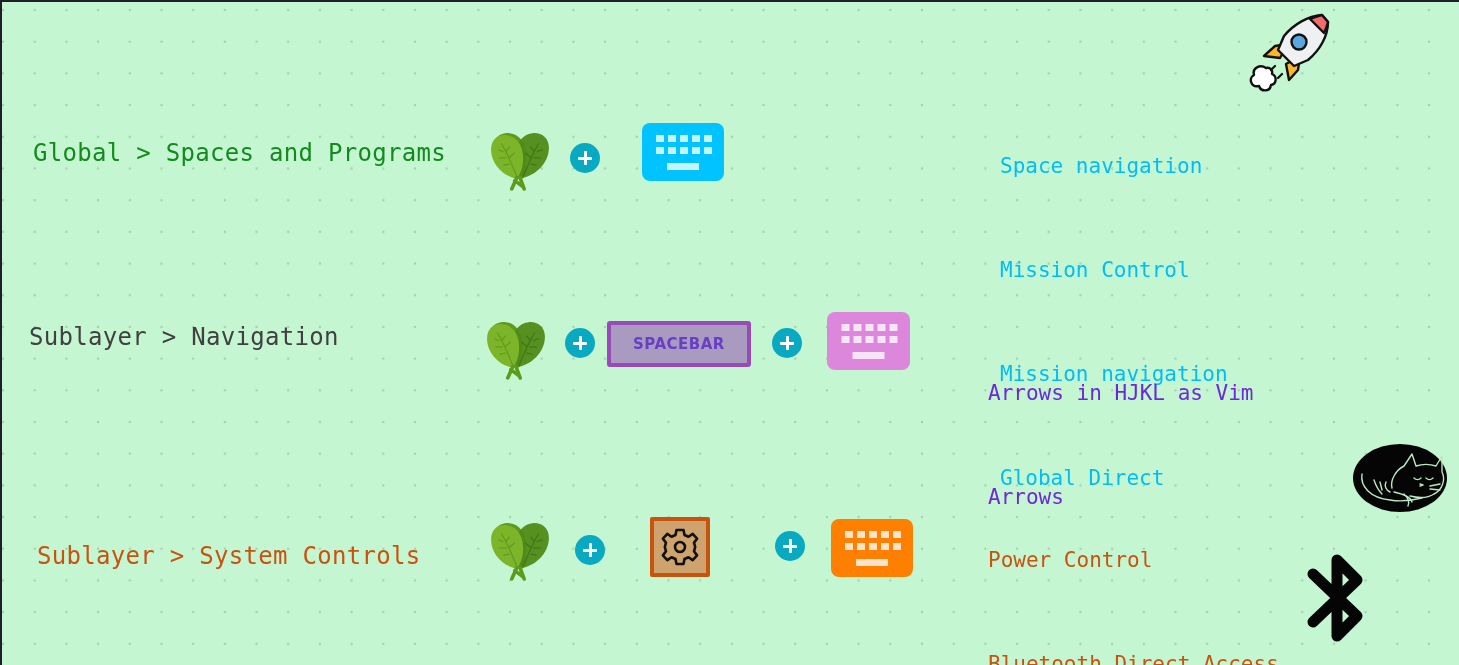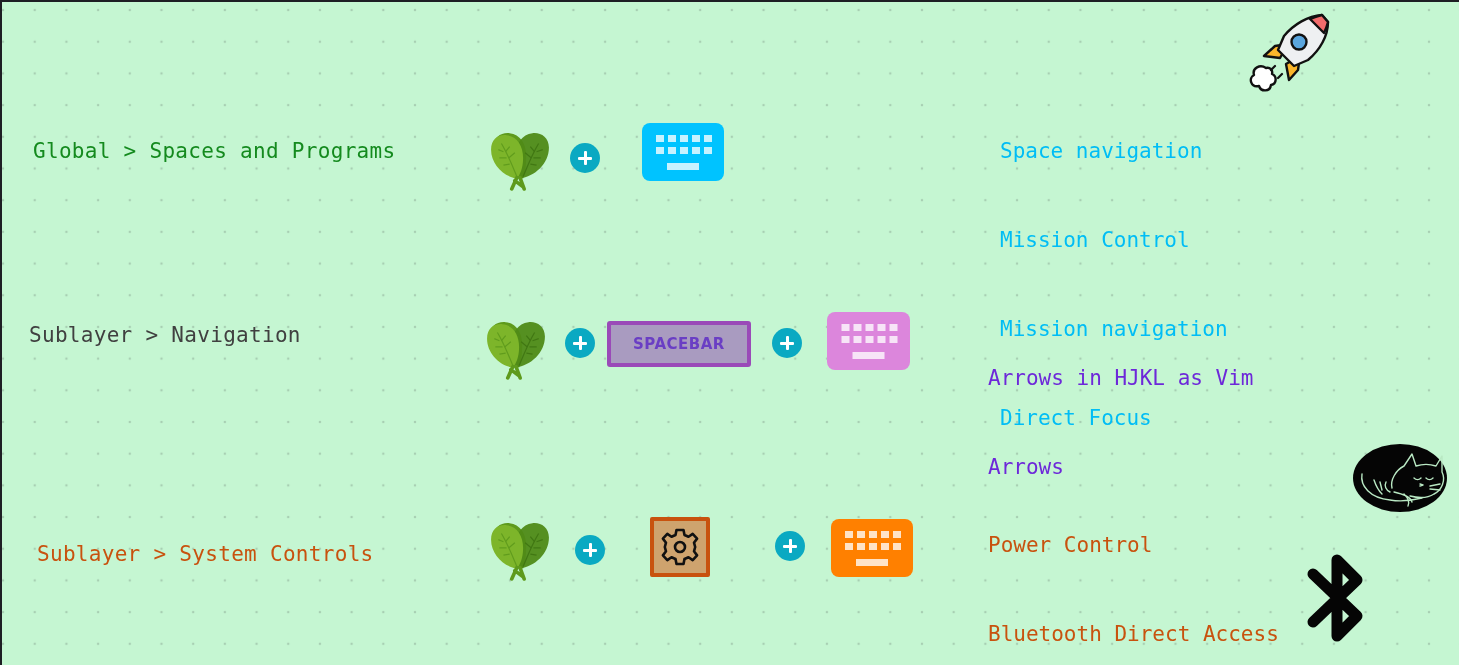--- a/index.html
+++ b/index.html
@@ -8,23 +8,23 @@
     background-color: #c5f6d2;
     background-image: radial-gradient(circle, #a8cfb3 1.3px, transparent 1.6px);
     background-size: 31.7px 31.7px;
     background-position: -12.8px -5.8px;
     font-family: "DejaVu Sans Mono", "Liberation Mono", monospace;
     border-top: 2px solid #1e1e24;
     border-left: 2px solid #1e1e24;
     box-sizing: border-box;
   }
   .abs { position: absolute; }
-  .title { font-size: 21px; letter-spacing: 0.3px; white-space: nowrap; }
+  .title { font-size: 24px; letter-spacing: 0.3px; white-space: nowrap; }
   .desc { font-size: 21px; line-height: 29.6px; white-space: pre; }
-  .desc div { height: 29.6px; }
+  .desc div { height: 29.6px; margin-top: 15px; }
   .plus {
     width: 30px; height: 30px; border-radius: 50%;
     background: #0aa9c2; position: absolute;
   }
   .plus::before, .plus::after {
     content: ""; position: absolute; background: #fff; border-radius: 1px;
   }
   .plus::before { left: 8px; top: 13.5px; width: 14px; height: 3px; }
   .plus::after { left: 13.5px; top: 8px; width: 3px; height: 14px; }
   .kbd { position: absolute; border-radius: 8px; }
@@ -85,21 +85,21 @@
 <div class="kbd" style="left:640px; top:121px; width:82px; height:58px; background:#00c3ff;">
   <svg width="82" height="58">
       <use href="#kbd"></use>
     </svg>
 </div>
 
 <div class="abs desc" style="left:998px; top:76px; color:#00bdf5;">
   <div>Space navigation</div>
   <div>Mission Control</div>
   <div>Mission navigation</div>
-  <div>Direct Focus</div>
+  <div>Global Direct</div>
 </div>
 
 <svg class="abs" style="left:1240px; top:8px;" width="90" height="86" viewBox="0 0 90 86">
   <g stroke="#111" stroke-width="2.4" stroke-linejoin="round">
     <path d="M46 34 L33 36 L22 46 L38 48 Z" fill="#fbb62b"></path>
     <path d="M58 46 L56 60 L47 70 L44 54 Z" fill="#fbb62b"></path>
     <path d="M80 5 C66 6 52 14 42 26 L36 40 L52 56 L66 50 C78 40 86 26 86 12 Z" fill="#eef0f2"></path>
     <path d="M80 5 C76 6 72 7 68 9 L82 23 C84 19 85 16 86 12 Z" fill="#f26c6c"></path>
     <circle cx="57" cy="32" r="7.5" fill="#5aa6de"></circle>
     <path d="M24 58 C18 54 10 58 12 65 C6 68 9 78 17 76 C19 82 28 82 29 75 C35 74 35 66 30 64 C31 60 28 57 24 58 Z" fill="#fff"></path>

